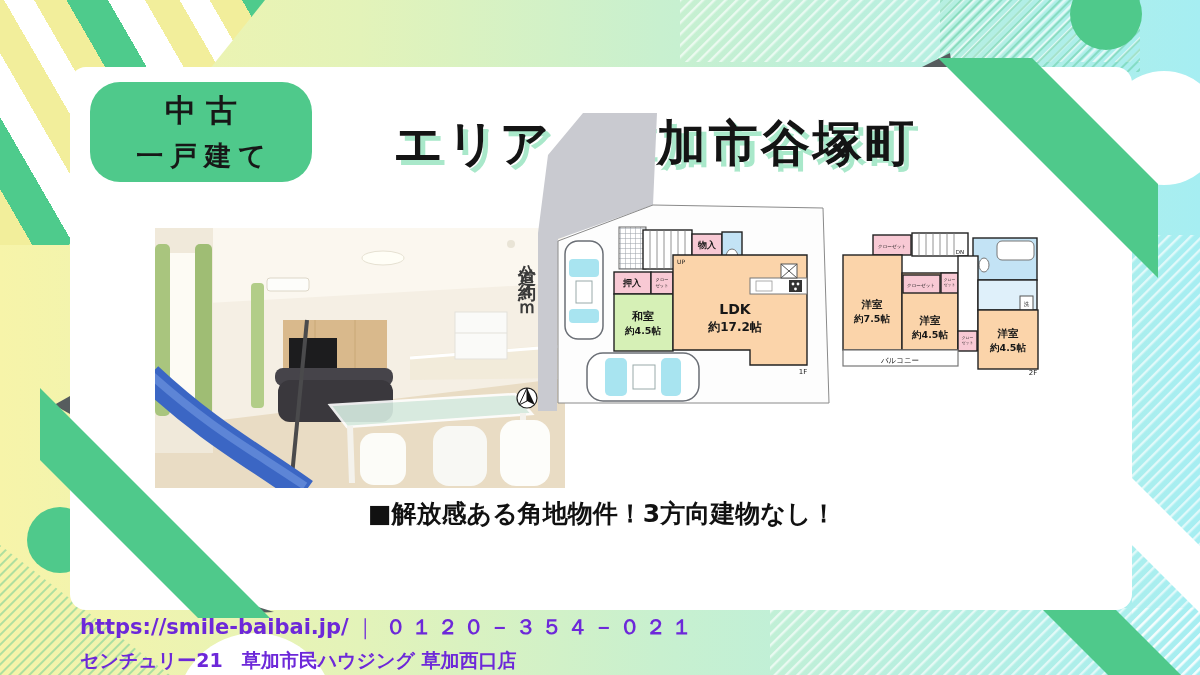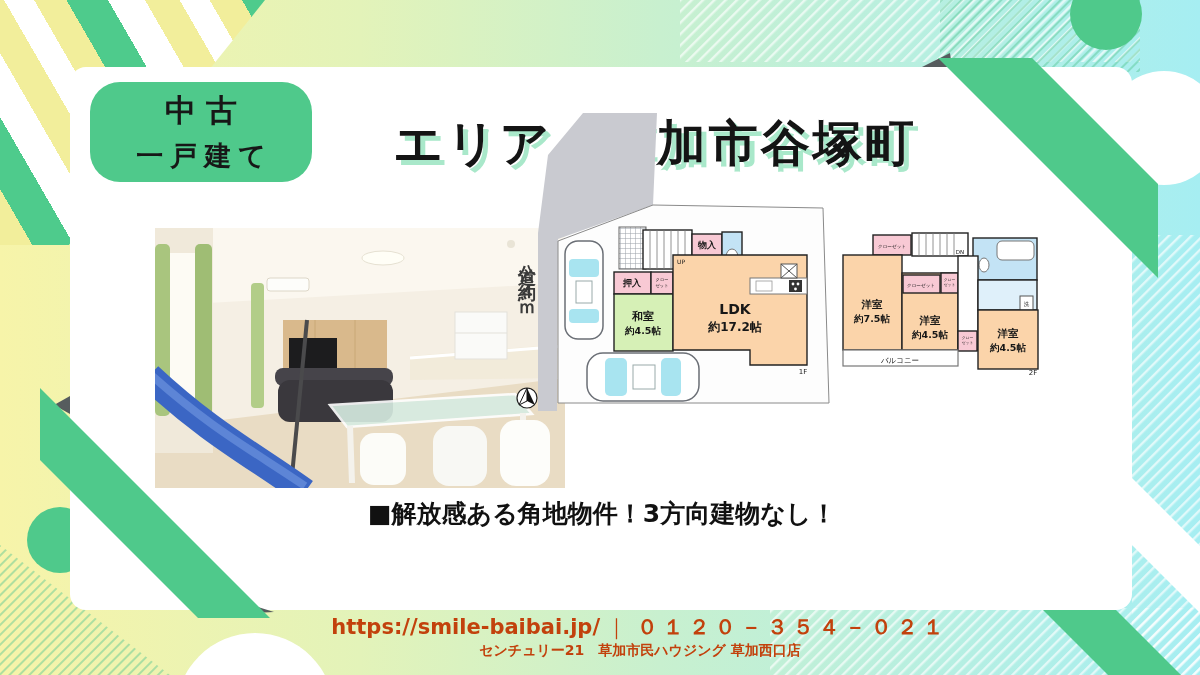--- a/index.html
+++ b/index.html
@@ -22,25 +22,25 @@
     font-size:49px;font-weight:900;letter-spacing:3px;color:#141414;
     text-shadow:5px 5px 0 #a9e8ca;white-space:nowrap;}
   .photo{position:absolute;left:85px;top:161px;width:410px;height:260px;}
   .plan{position:absolute;left:505px;top:113px;width:560px;height:312px;}
   .roadtext{position:absolute;left:514px;top:250px;height:150px;width:26px;
     writing-mode:vertical-rl;text-orientation:upright;
     font-size:18px;font-weight:600;color:#3a3a3a;letter-spacing:3px;line-height:26px;}
   .roadtext .gap{display:inline-block;height:14px;}
   .bullets{position:absolute;left:258px;top:430px;width:640px;
     font-size:25px;font-weight:800;color:#111;line-height:34px;white-space:nowrap;margin-left:40px;}
-  .footer{position:absolute;left:80px;top:613px;width:1120px;text-align:center;color:#c2410c;}
+  .footer{position:absolute;left:80px;top:613px;width:1120px;color:#6d28d9;}
   .footer .line1{font-size:21px;font-weight:800;white-space:nowrap;}
   .footer .sep{margin:0 10px 0 6px;font-weight:400;}
   .footer .phone{letter-spacing:5px;}
-  .footer .line2{font-size:14px;font-weight:800;margin-top:1px;white-space:nowrap;}
+  .footer .line2{font-size:19px;font-weight:800;margin-top:7px;white-space:nowrap;}
   svg text{font-family:"DejaVu Sans","Liberation Sans",sans-serif;fill:#171717;}
 </style>
 </head>
 <body>
 
 <div class="stage">
   <div class="bg"></div>
 
   <div class="stripes-tl"></div>
   <svg class="decor" width="1200" height="675">

